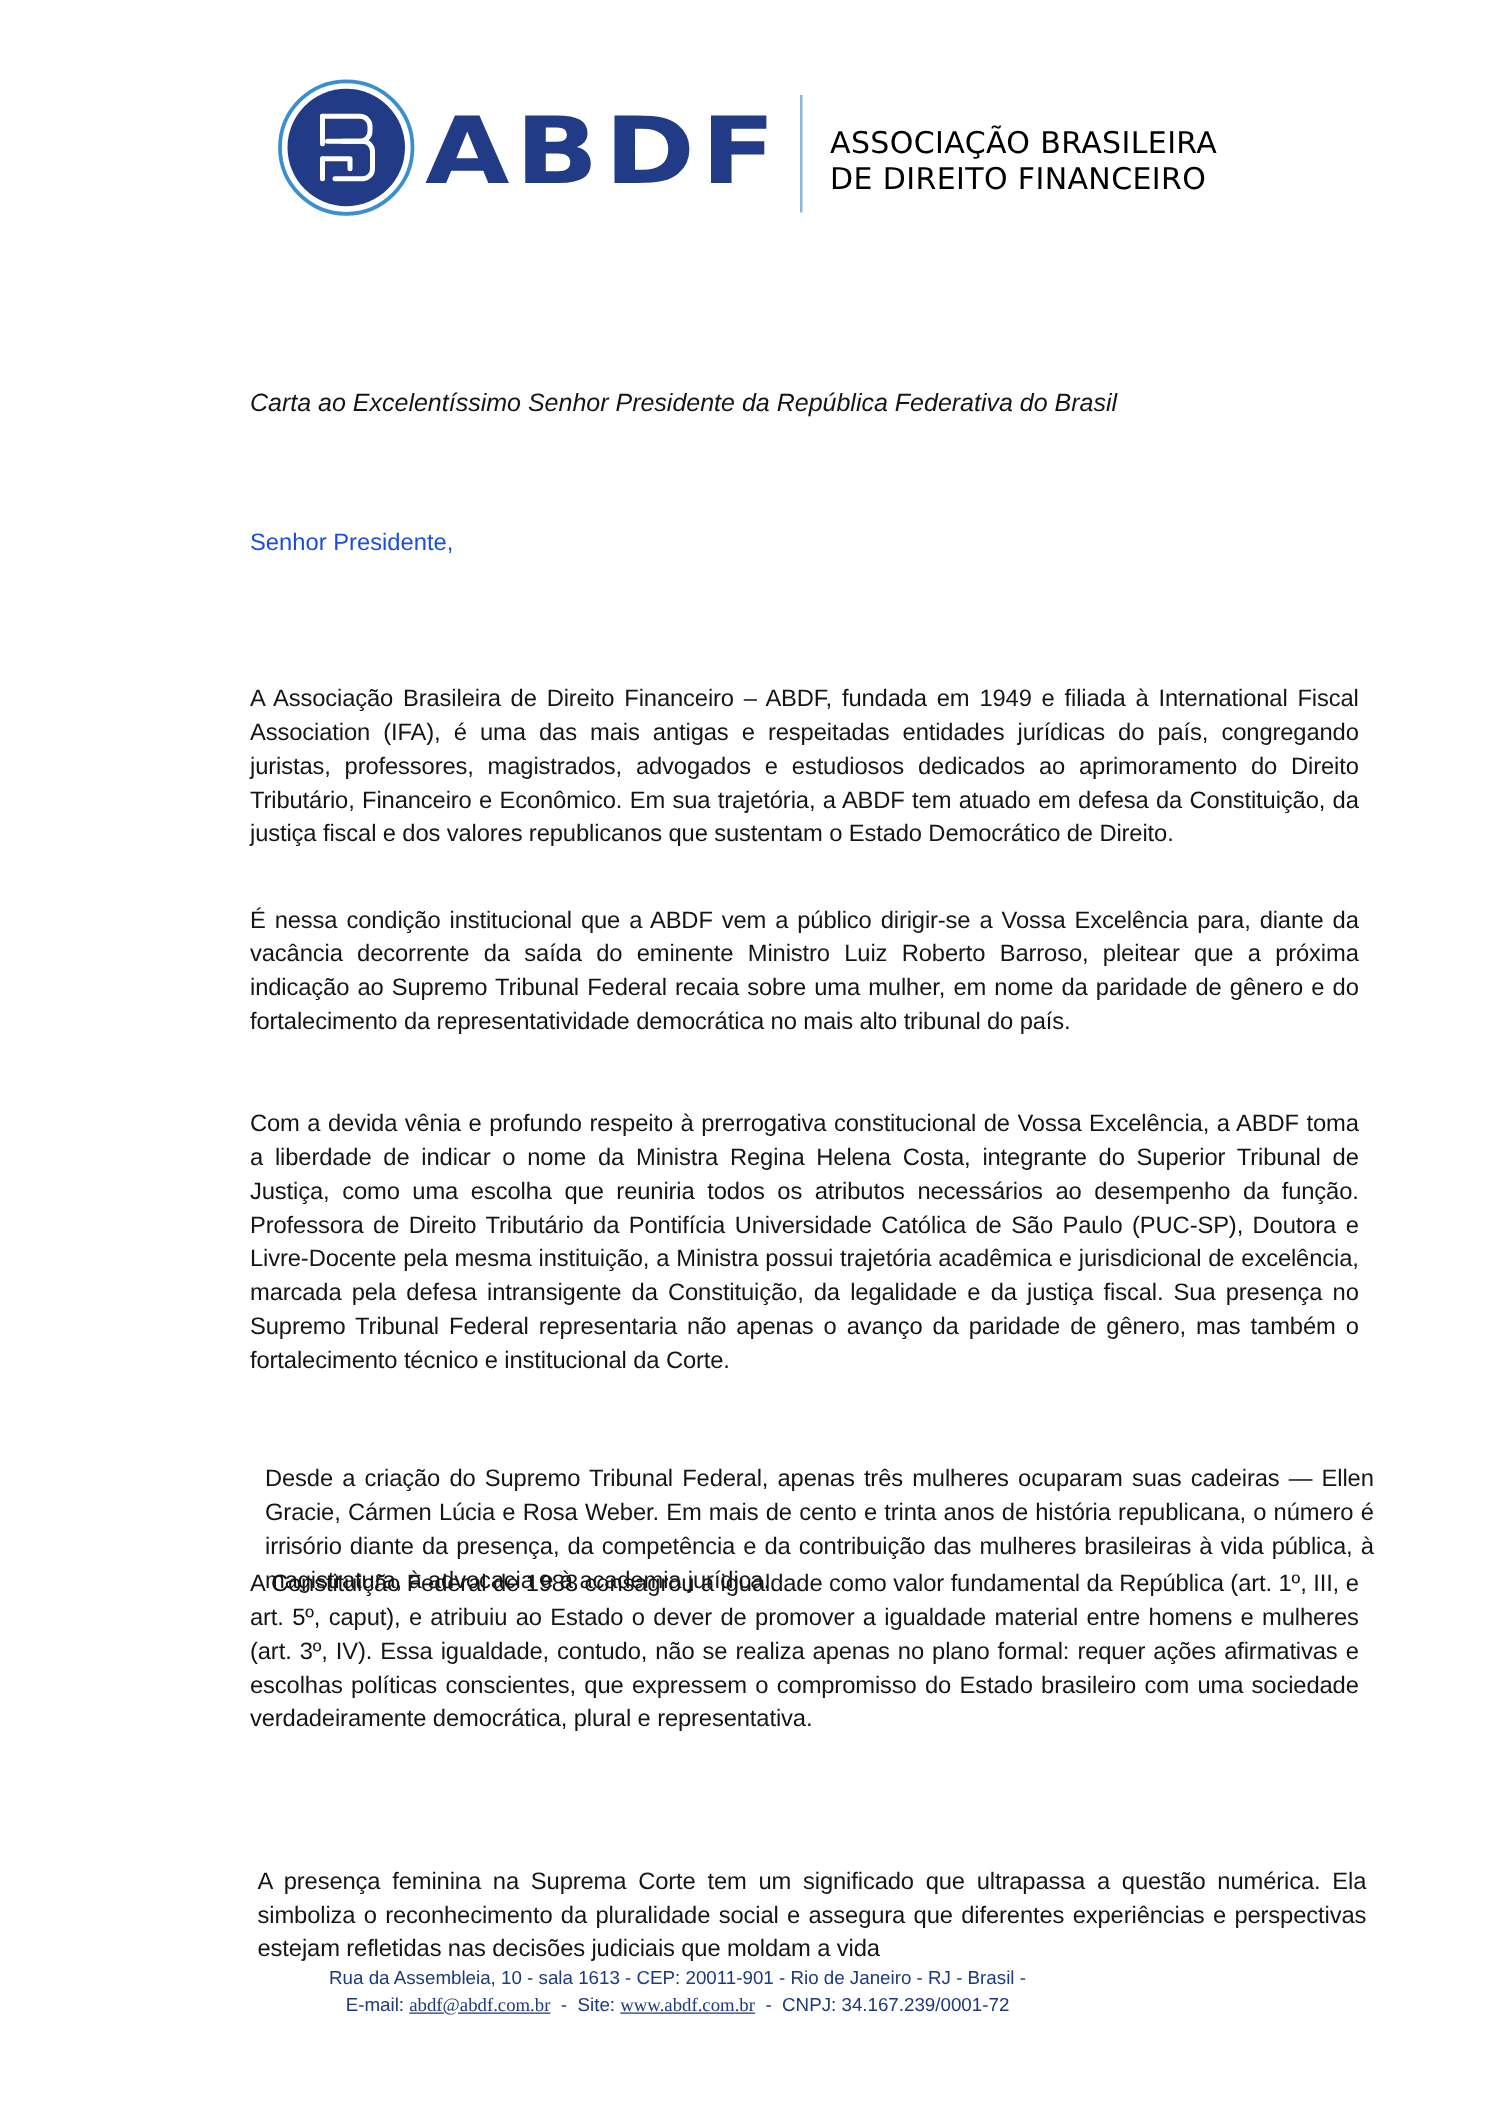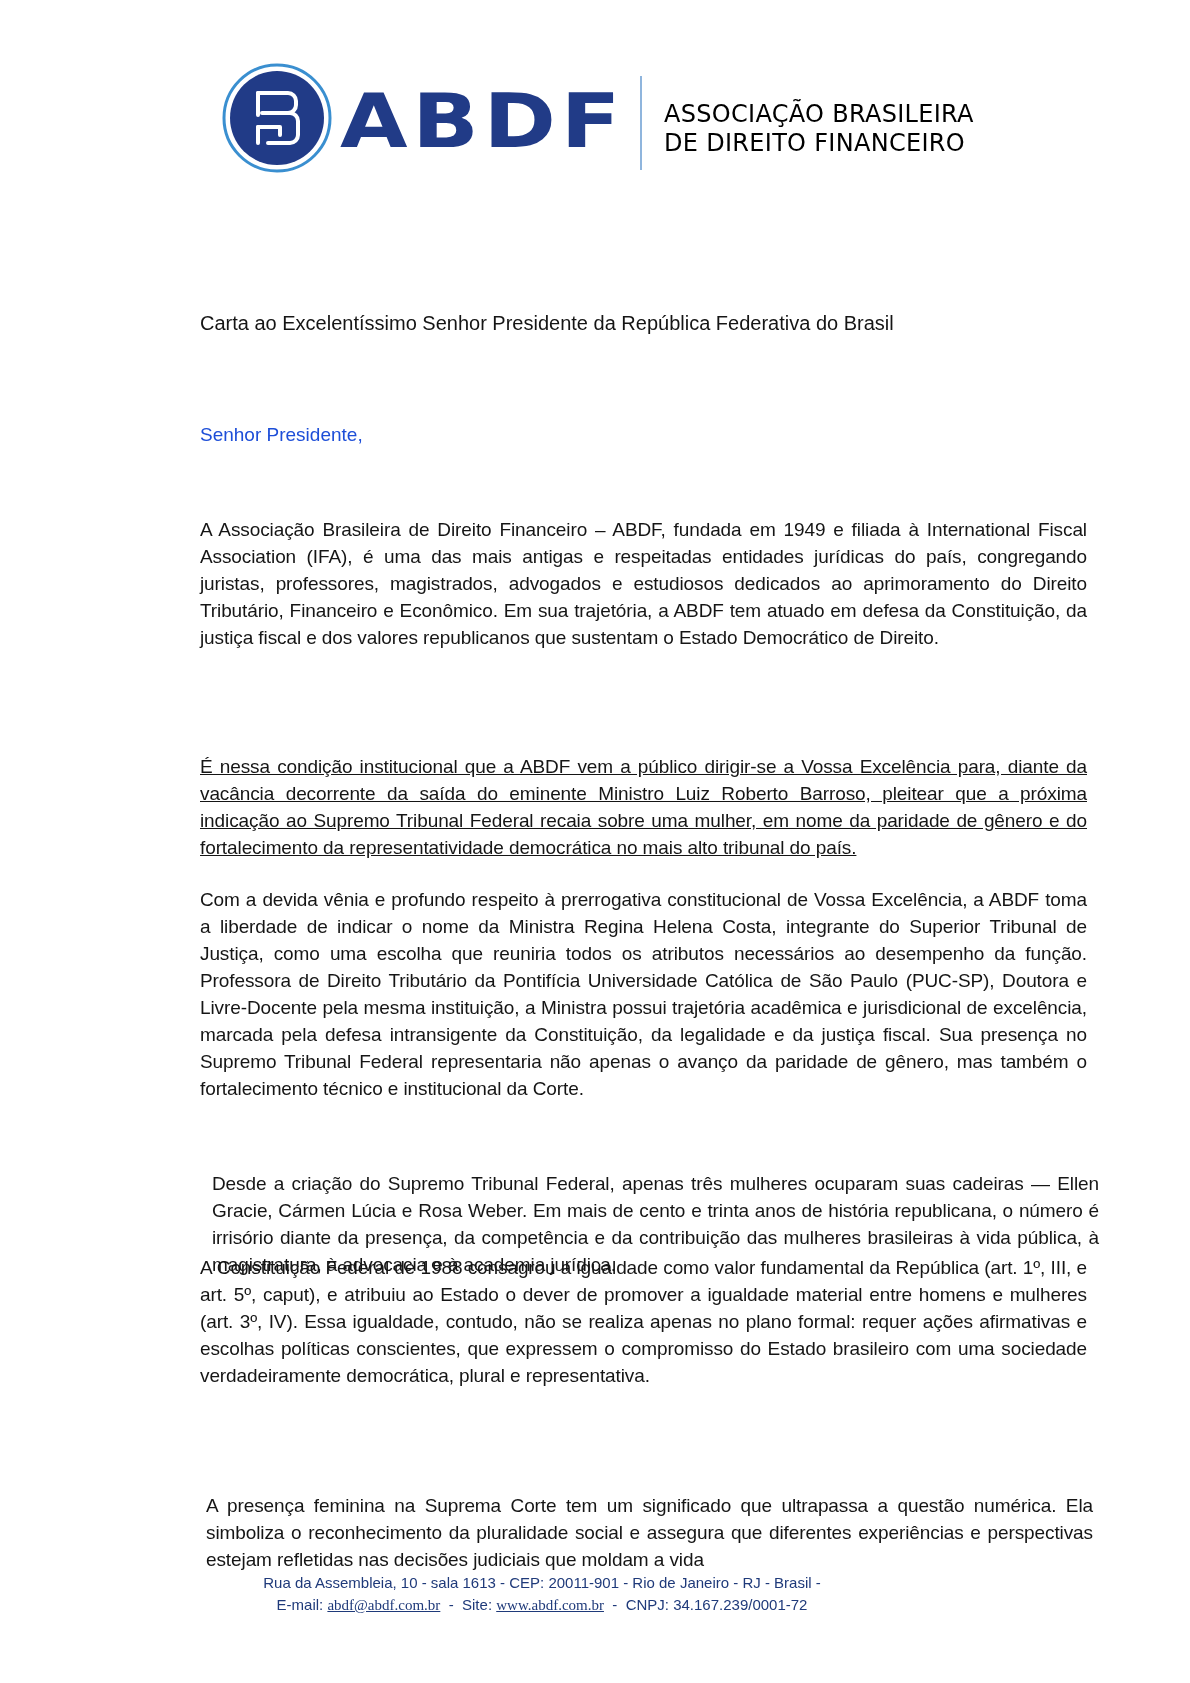--- a/index.html
+++ b/index.html
@@ -8,26 +8,26 @@
 
   .logo-icon { position: absolute; left: 222px; top: 63px; width: 110px; height: 110px; }
   .logo-wordmark { position: absolute; left: 340px; top: 86px; height: 70px;
          font-family: "DejaVu Sans", sans-serif; font-weight: bold; font-size: 74px;
          letter-spacing: 4px; color: #213b87; line-height: 70px; transform: scaleX(1.18);
          transform-origin: left center; }
   .logo-sep { position: absolute; left: 640px; top: 76px; width: 2px; height: 94px; background: #8fb5dd; }
   .logo-name { position: absolute; left: 664px; top: 100px; color: #000000;
          font-family: "DejaVu Sans", sans-serif; font-size: 24px; line-height: 29px; letter-spacing: 0.3px; }
 
-  .title { position: absolute; left: 200px; top: 310px; font-size: 20px; line-height: 26px; color: #151515; }
+  .title { position: absolute; left: 200px; top: 310px; font-size: 20px; line-height: 26px; color: #151515; font-style: italic; }
   .salutation { position: absolute; left: 200px; top: 422px; font-size: 19px; line-height: 26px; color: #1d4ed8; }
 
   .para { position: absolute; left: 200px; width: 887px; font-size: 19px; line-height: 27px;
           text-align: justify; color: #151515; letter-spacing: -0.1px; }
-  .p1 { top: 516px; } .p2 { top: 753px; text-decoration: underline; } .p3 { top: 886px; }
+  .p1 { top: 546px; } .p2 { top: 723px; } .p3 { top: 886px; }
   .p4 { top: 1158px; } .p5 { top: 1254px; } .p6 { top: 1486px; }
 
   .footer { position: absolute; left: 0; width: 1084px; top: 1572px; text-align: center;
             color: #1f3a7a; font-size: 15px; line-height: 22px;
             font-family: "Liberation Sans Narrow", "Liberation Sans", sans-serif; }
   .footer a { color: #1f3a7a; text-decoration: underline; font-family: Liberation Serif, serif; }
 </style>
 </head>
 <body>
 

